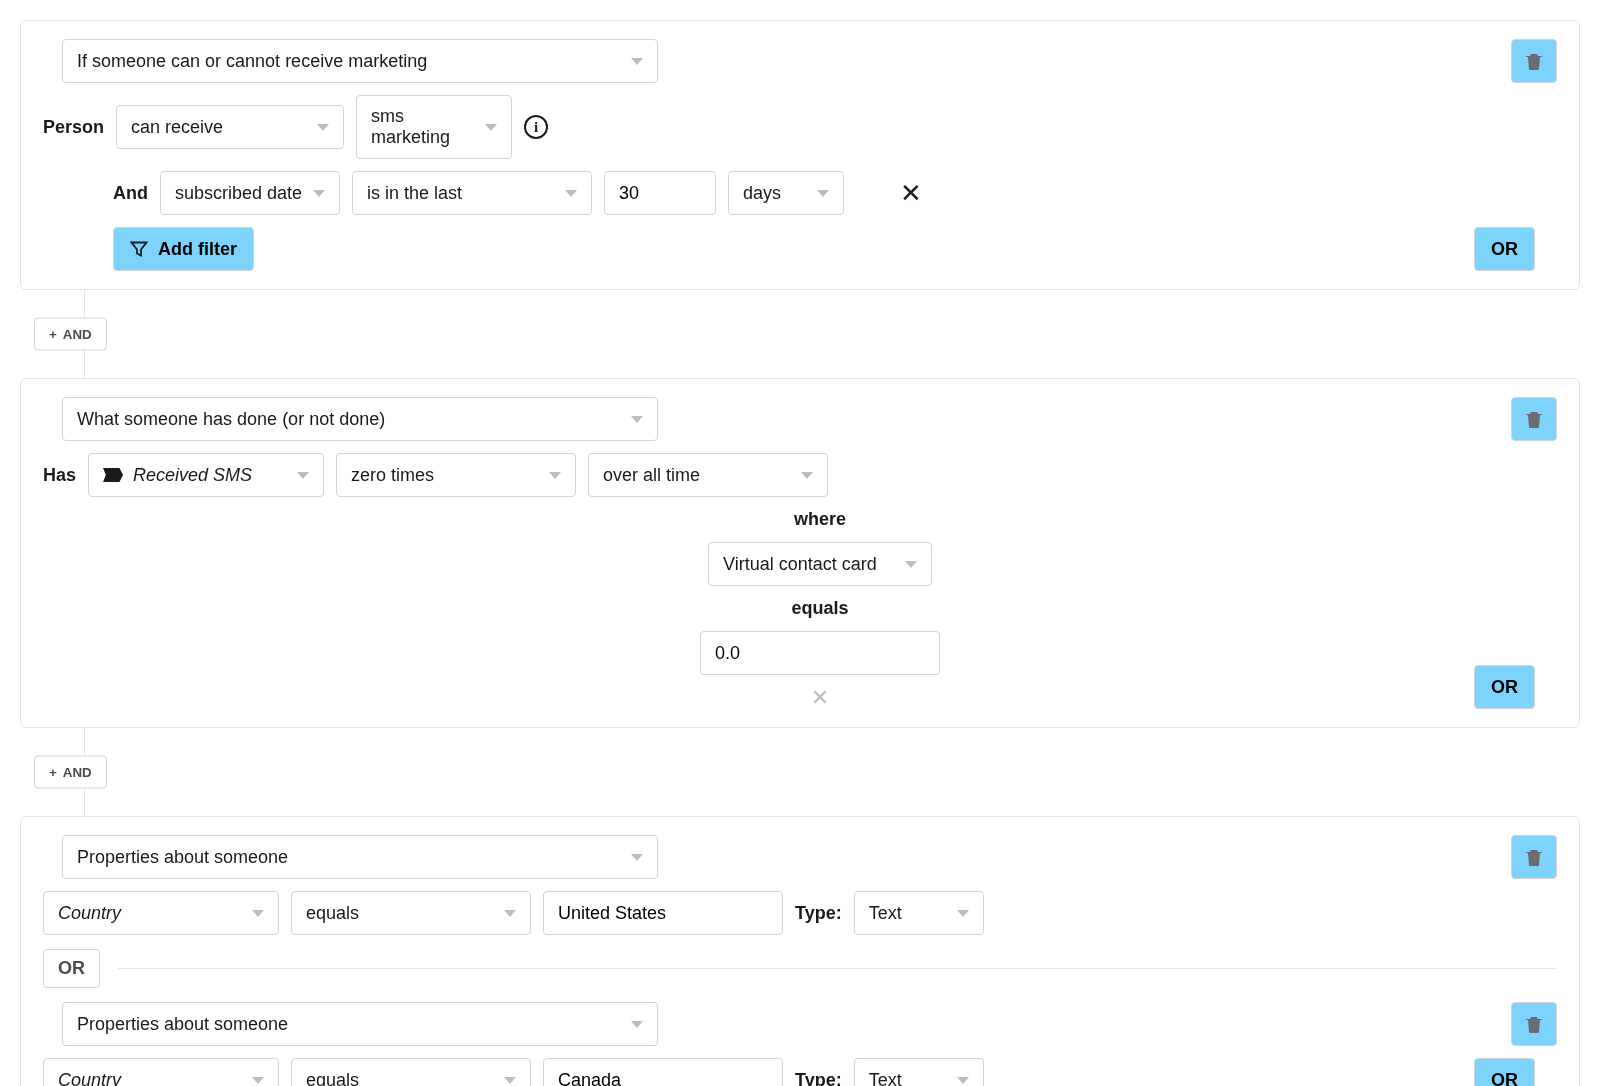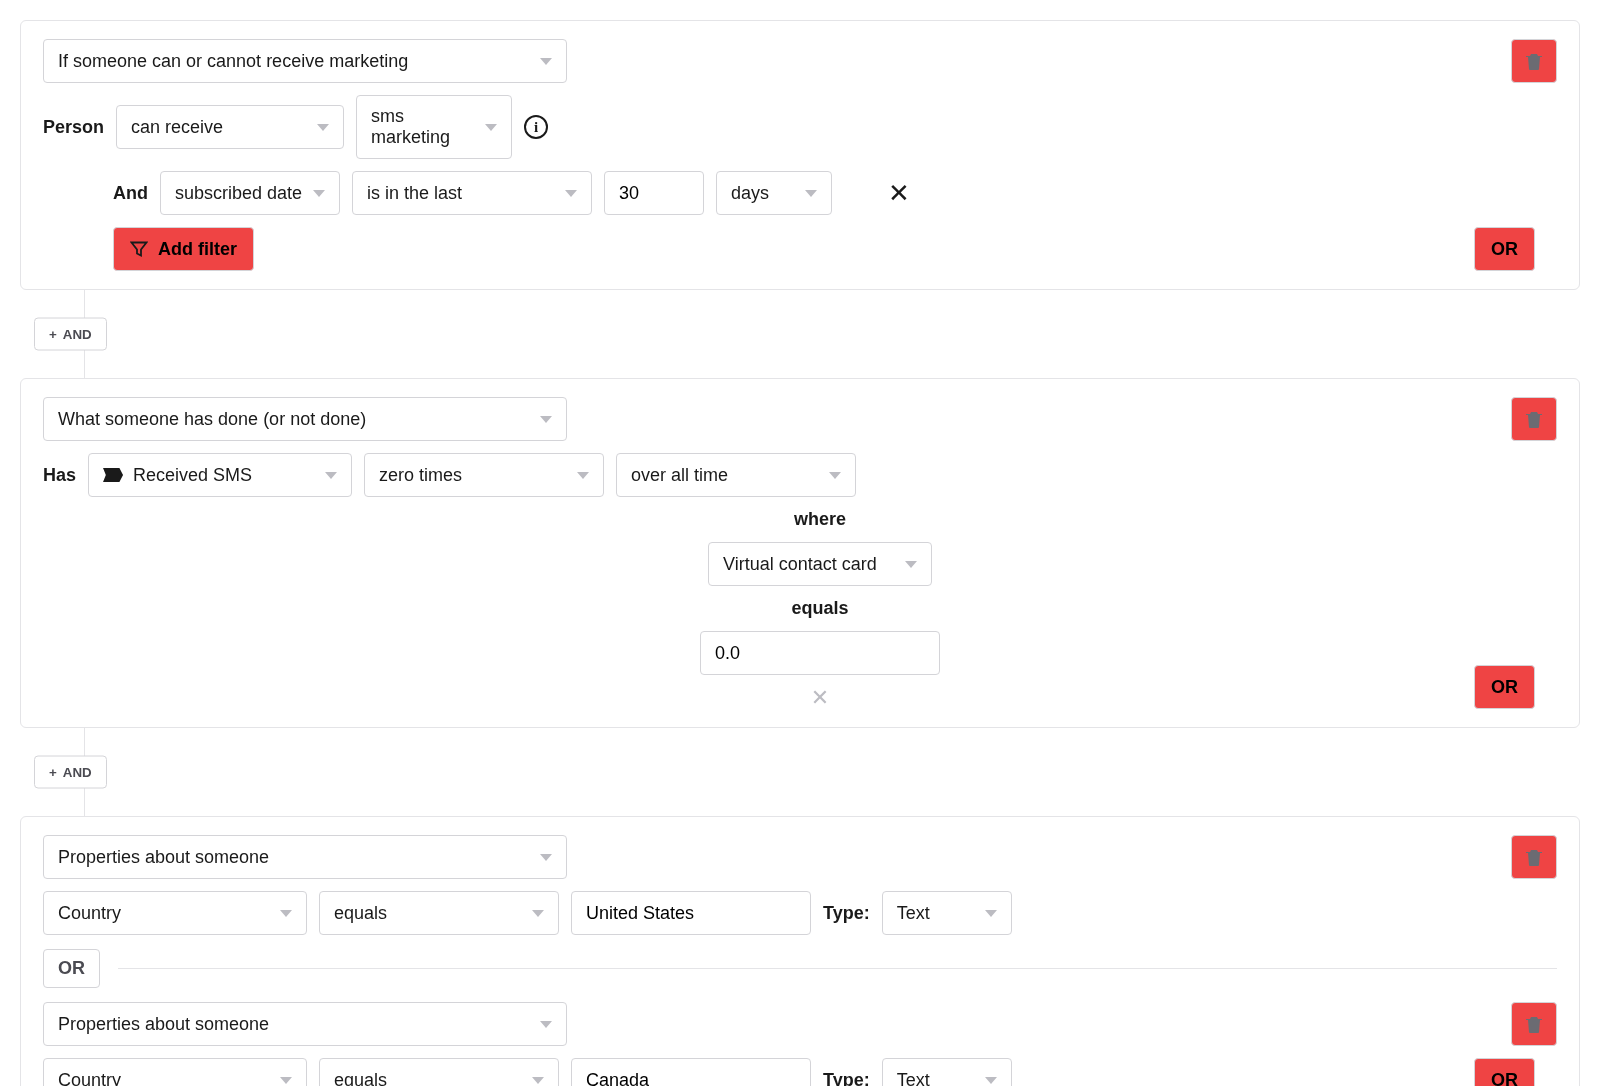--- a/index.html
+++ b/index.html
@@ -56,21 +56,21 @@
   }
   .label-strong {
     font-weight: 600;
   }
   .btn {
     display: inline-flex;
     align-items: center;
     gap: 10px;
     border: 1px solid #d4d4d8;
     border-radius: 4px;
-    background: #ef4444;
+    background: #7dd3fc;
     padding: 10px 16px;
     min-height: 44px;
     font-size: 18px;
     font-weight: 600;
     cursor: pointer;
   }
   .btn-icon-only {
     padding: 10px 14px;
   }
   .icon-trash {
@@ -161,28 +161,28 @@
     background: #e4e4e7;
   }
   .or-badge {
     border: 1px solid #d4d4d8;
     border-radius: 4px;
     padding: 8px 14px;
     font-weight: 700;
     color: #4b4b52;
     background: #fff;
   }
-  .w-wide { width: 524px; }
+  .w-wide { width: 596px; margin-left: 19px; }
   .w-200 { width: 228px; }
   .w-170 { width: 156px; }
   .w-240 { width: 240px; gap: 16px; }
   .w-230 { width: 224px; }
-  .w-100 { width: 100px; }
+  .w-100 { width: 112px; }
   .w-130 { width: 130px; text-align: right; }
-  .w-300 { width: 264px; }
+  .w-300 { width: 236px; font-style: italic; }
 </style>
 </head>
 <body>
 
 <div class="card">
 
   <button class="btn btn-icon-only trash-btn">
     <span class="icon-trash">
       <svg viewBox="0 0 16 18" width="16" height="18">
           <path fill="#6b6b72" d="M2 5h12l-1 12a1 1 0 0 1-1 1H4a1 1 0 0 1-1-1L2 5zm3-3h6l1 2H4l1-2zM0 4h16v1H0z"></path>

